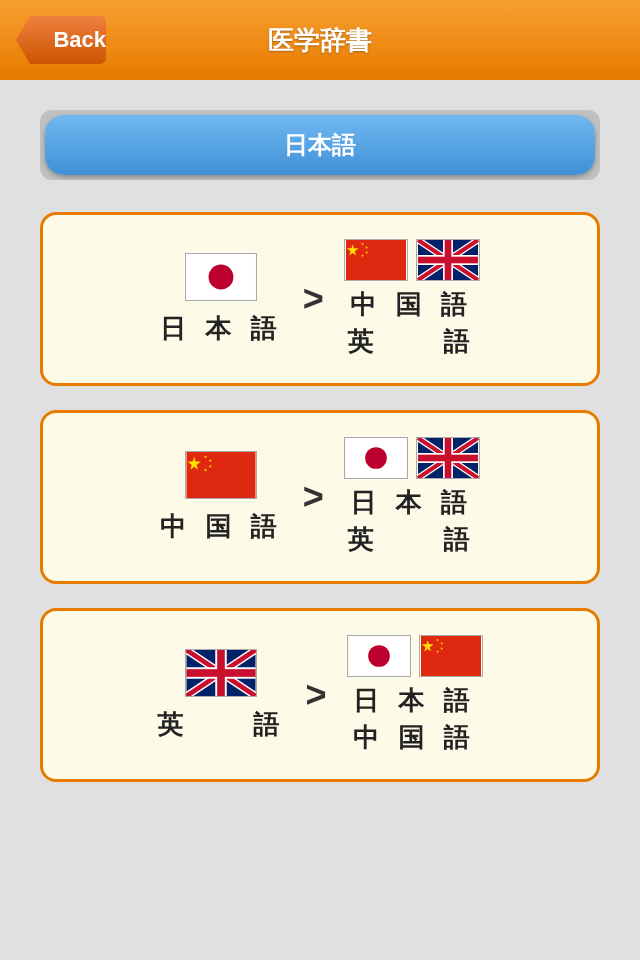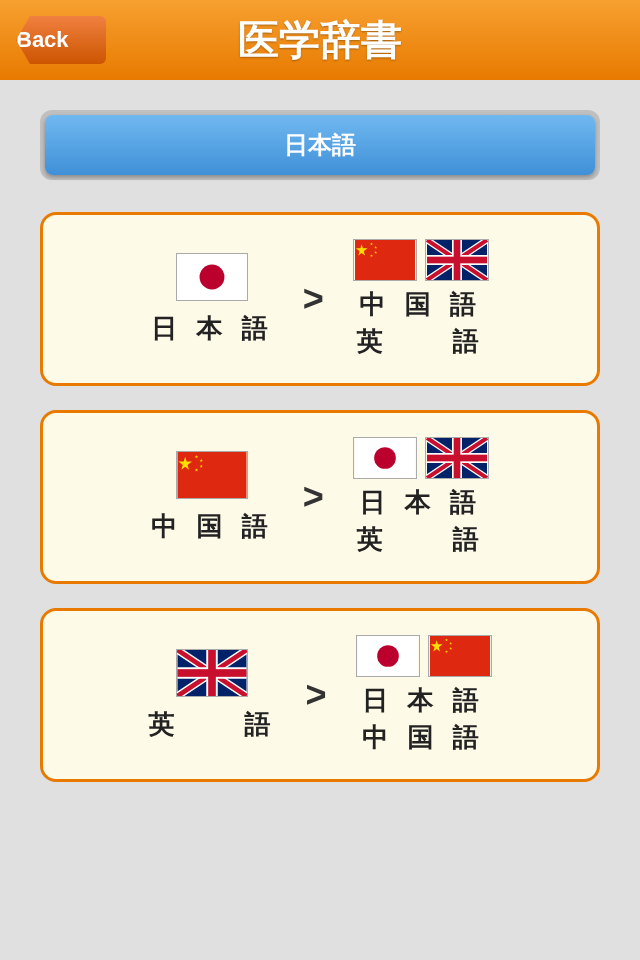--- a/index.html
+++ b/index.html
@@ -27,25 +27,25 @@
       left: 16px;
       top: 50%;
       transform: translateY(-50%);
       width: 90px;
       height: 48px;
       background: linear-gradient(to bottom, #f08040, #cc5500);
       border-radius: 6px;
       clip-path: polygon(14px 0%, 100% 0%, 100% 100%, 14px 100%, 0% 50%);
       display: flex;
       align-items: center;
-      justify-content: flex-start;
+      justify-content: flex-end;
       cursor: pointer;
     }
     .header-title {
-      font-size: 41px;
+      font-size: 26px;
       font-weight: bold;
       color: white;
       text-shadow: 0 1px 2px rgba(0,0,0,0.3);
     }
 
     
     .content {
       width: 640px;
       background: #e0e0e0;
       padding: 30px 40px;
@@ -58,21 +58,21 @@
       background: #c0c0c0;
       border-radius: 12px;
       padding: 5px;
       margin-bottom: 32px;
       width: 100%;
     }
     .tab {
       flex: 1;
       padding: 14px 20px;
       text-align: center;
-      border-radius: 8px;
+      border-radius: 19px;
       font-size: 24px;
       font-weight: bold;
       cursor: pointer;
     }
     .tab.active {
       background: linear-gradient(to bottom, #70b8f0, #4090d8);
       color: white;
       box-shadow: 0 2px 4px rgba(0,0,0,0.3);
     }
     .tab.inactive {
@@ -83,21 +83,21 @@
     
     .card {
       background: #fefae8;
       border: 3px solid #e87a00;
       border-radius: 16px;
       margin-bottom: 24px;
       padding: 24px 30px;
       display: flex;
       align-items: center;
       justify-content: center;
-      gap: 29px;
+      gap: 20px;
       cursor: pointer;
     }
 
     .card-from {
       display: flex;
       flex-direction: column;
       align-items: center;
       gap: 10px;
     }
     .card-arrow {

